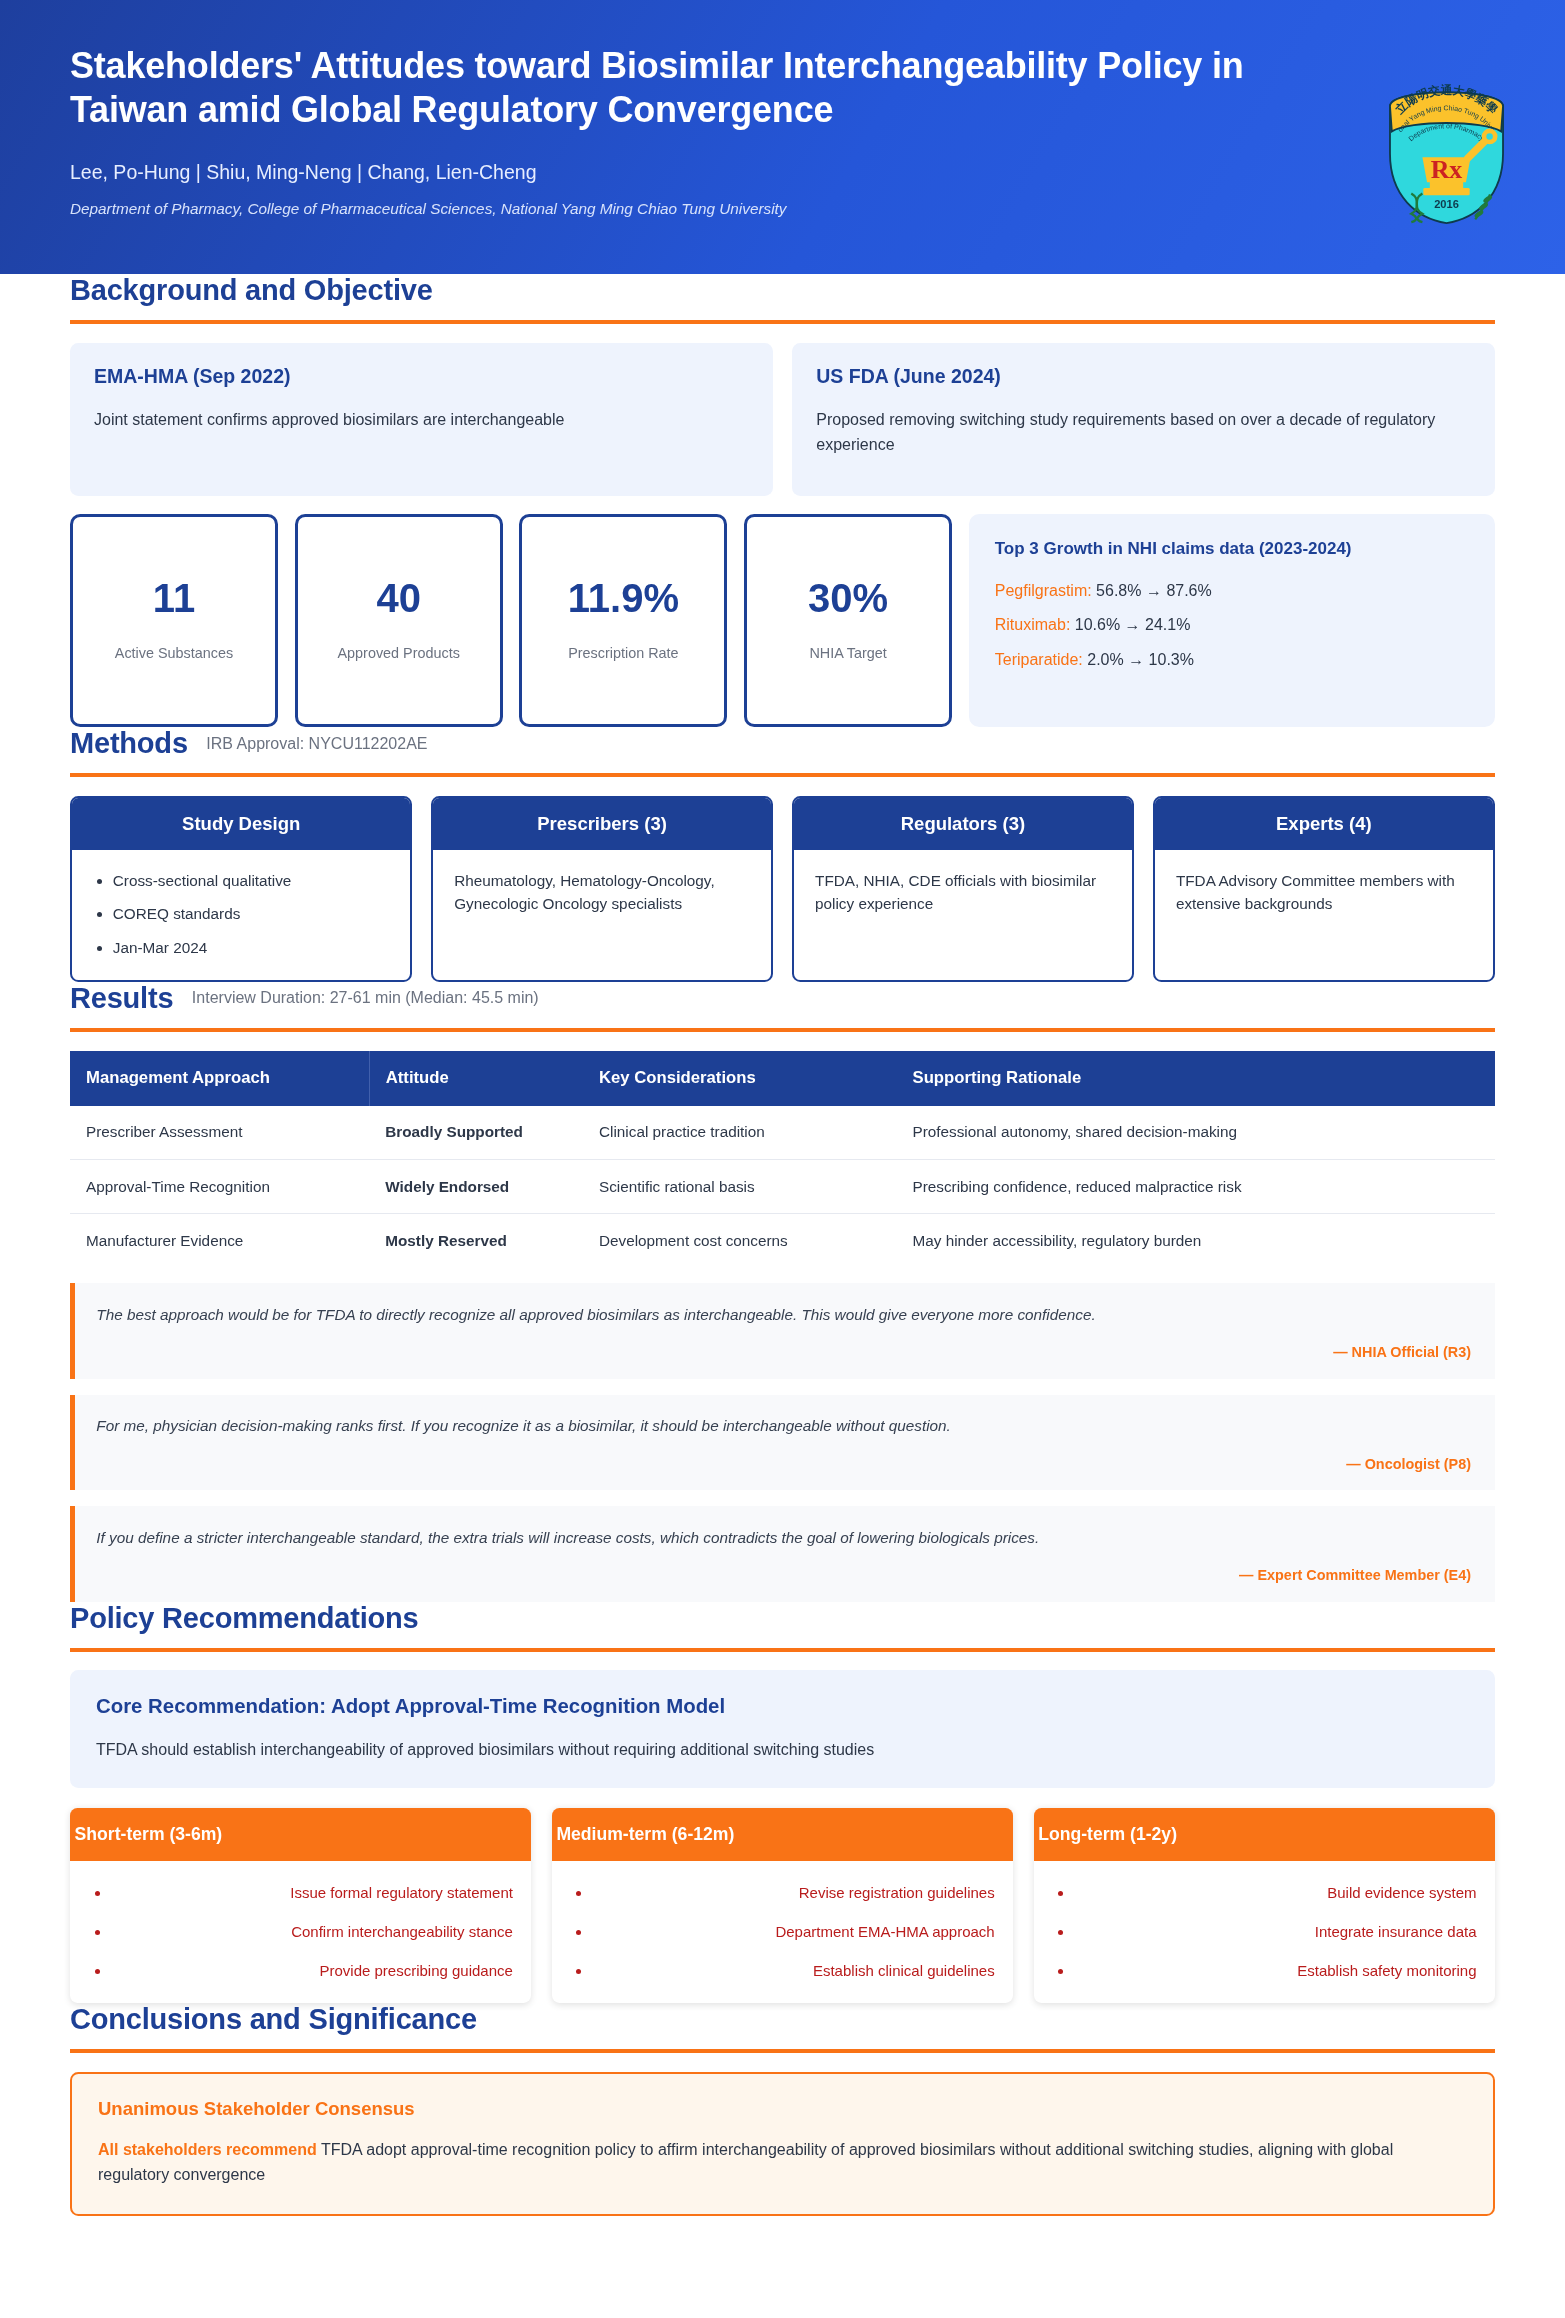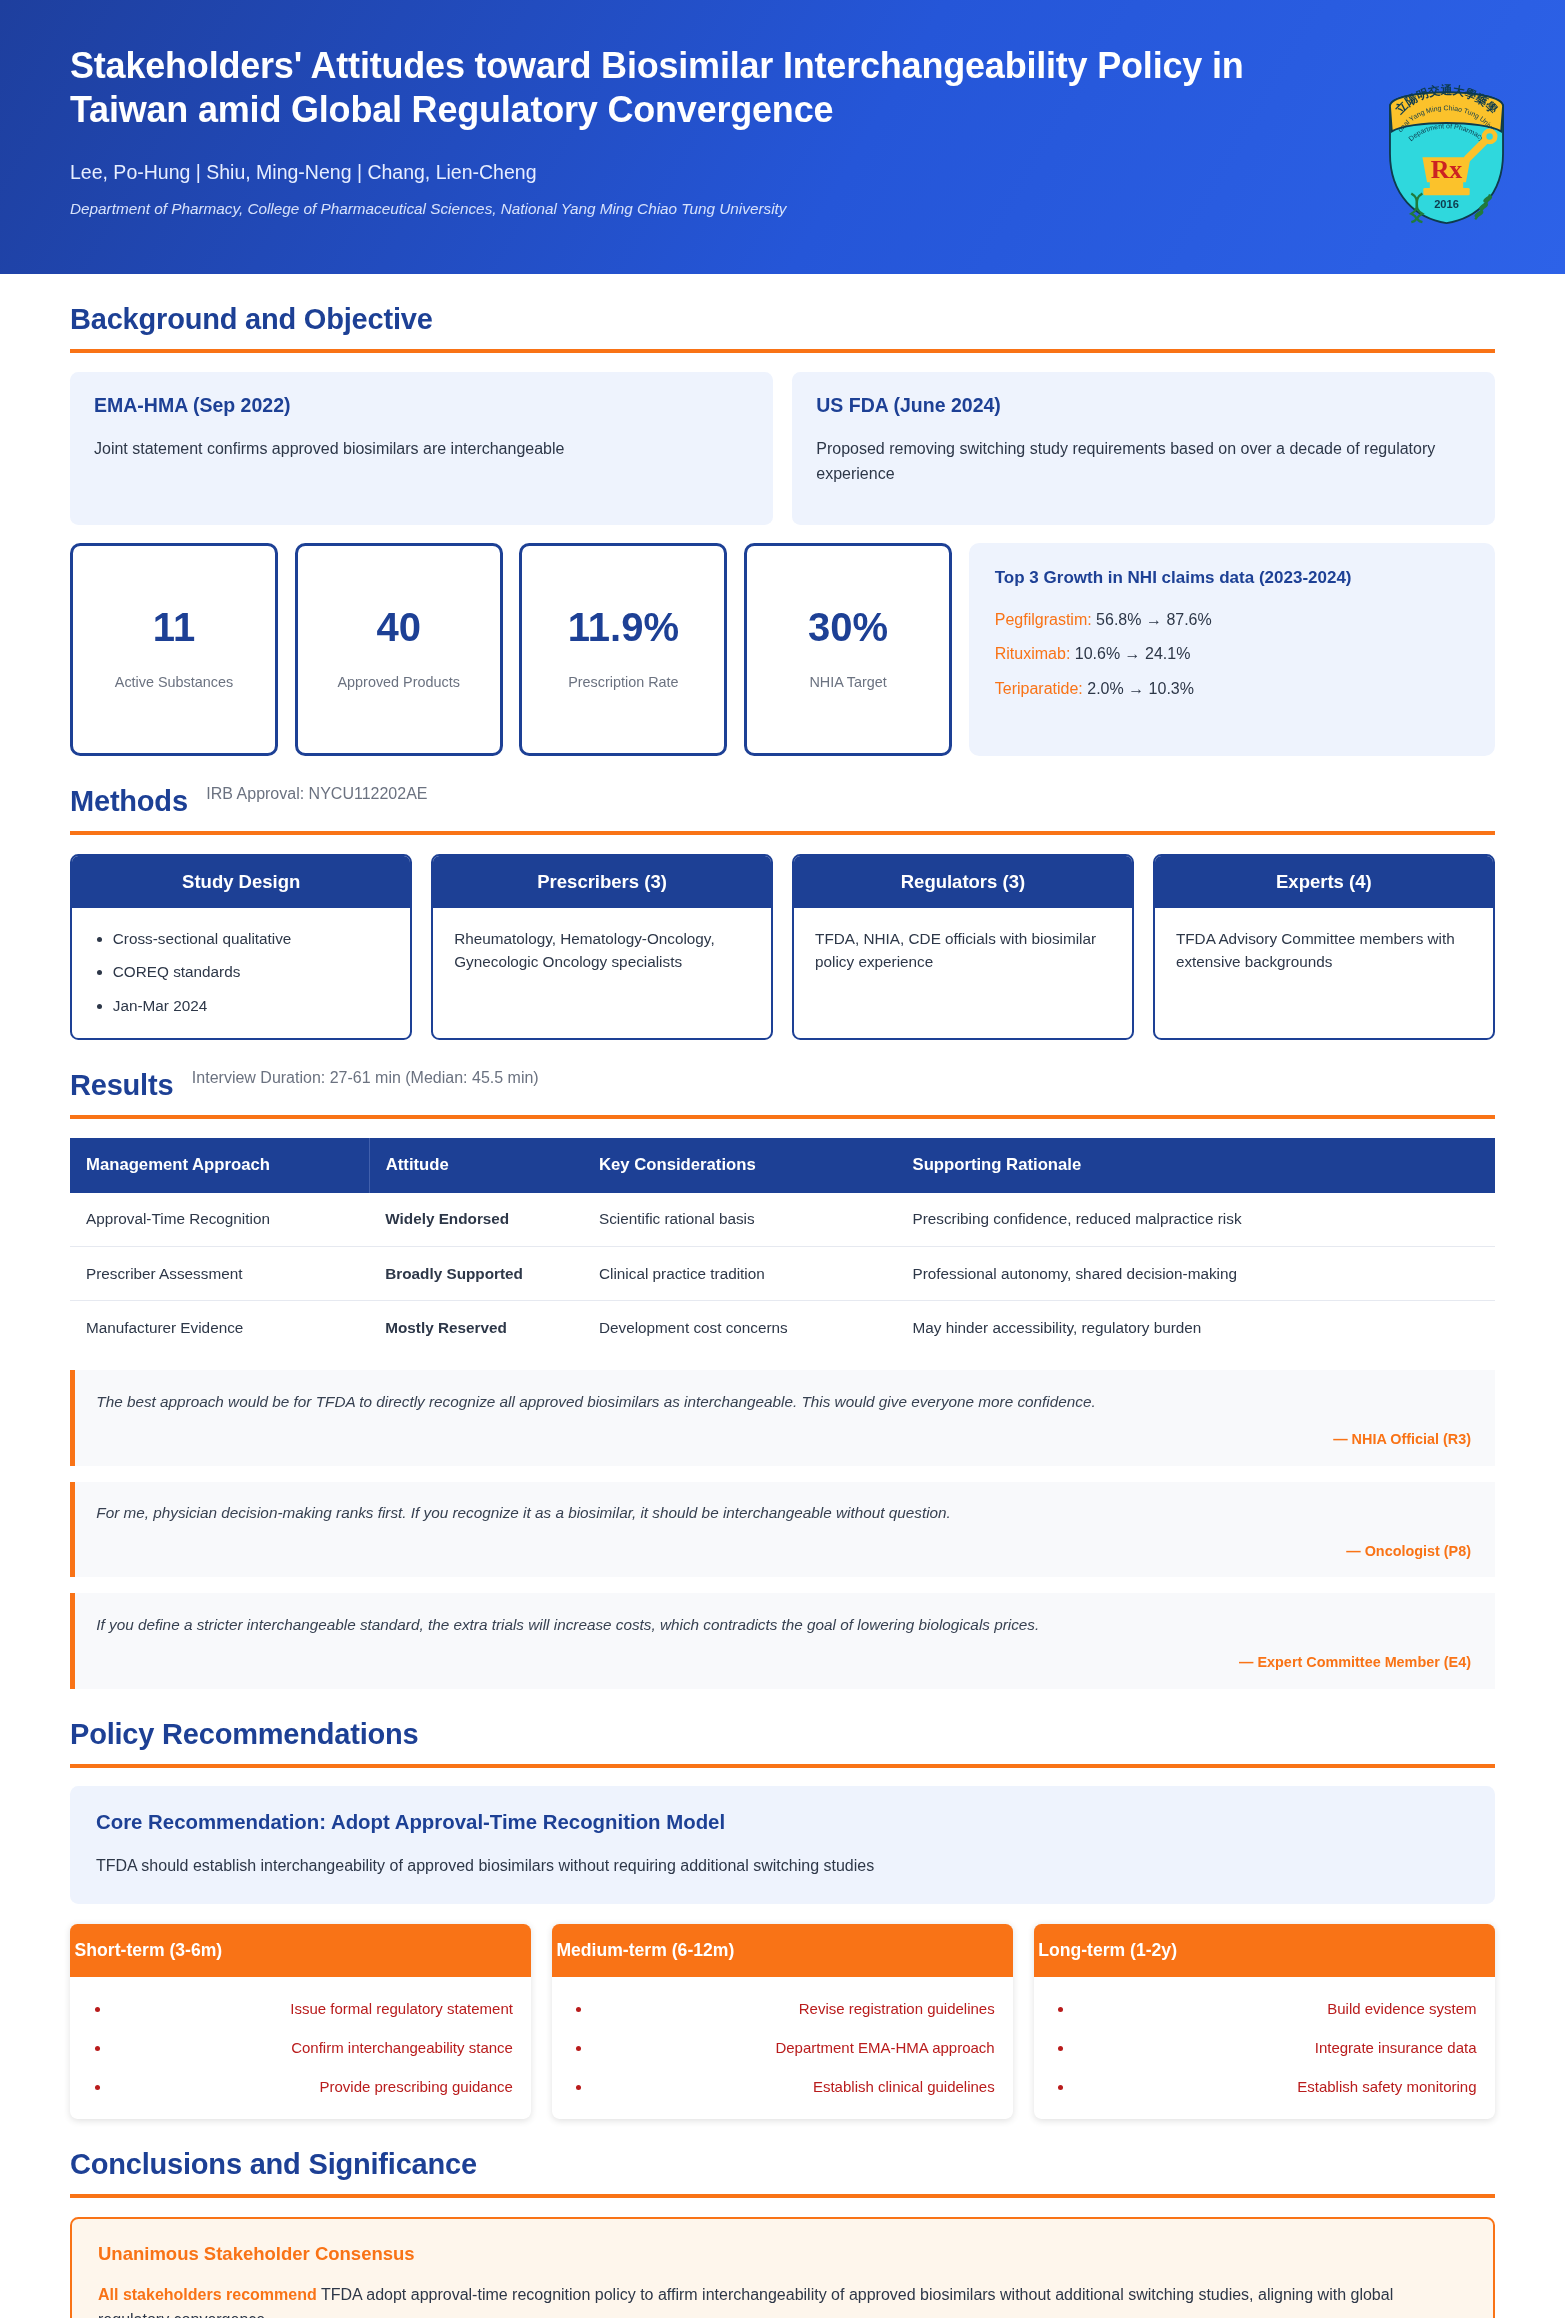--- a/index.html
+++ b/index.html
@@ -58,23 +58,22 @@
     width: 139px;
     height: 153px;
     display: block;
   }
 
   
   .section { padding: 0 70px; }
 
   .sec-head {
     display: flex;
-    align-items: flex-start;
+    align-items: center;
     gap: 18.5px;
-    padding-top: 29px;
   }
   .sec-title {
     color: #1d4095;
     font-size: 29px;
     font-weight: bold;
     letter-spacing: -0.2px;
   }
   .sec-sub {
     color: #6b7280;
     font-size: 16px;
@@ -466,30 +465,30 @@
       <thead>
         <tr>
           <th class="col-a">Management Approach</th>
           <th class="col-b">Attitude</th>
           <th class="col-c">Key Considerations</th>
           <th class="col-d">Supporting Rationale</th>
         </tr>
       </thead>
       <tbody>
         <tr>
+          <td>Prescriber Assessment</td>
+          <td class="att-blue">Broadly Supported</td>
+          <td>Clinical practice tradition</td>
+          <td>Professional autonomy, shared decision-making</td>
+        </tr>
+        <tr>
           <td>Approval-Time Recognition</td>
           <td class="att-blue">Widely Endorsed</td>
           <td>Scientific rational basis</td>
           <td>Prescribing confidence, reduced malpractice risk</td>
-        </tr>
-        <tr>
-          <td>Prescriber Assessment</td>
-          <td class="att-blue">Broadly Supported</td>
-          <td>Clinical practice tradition</td>
-          <td>Professional autonomy, shared decision-making</td>
         </tr>
         <tr>
           <td>Manufacturer Evidence</td>
           <td class="att-orange">Mostly Reserved</td>
           <td>Development cost concerns</td>
           <td>May hinder accessibility, regulatory burden</td>
         </tr>
       </tbody>
     </table>
 

